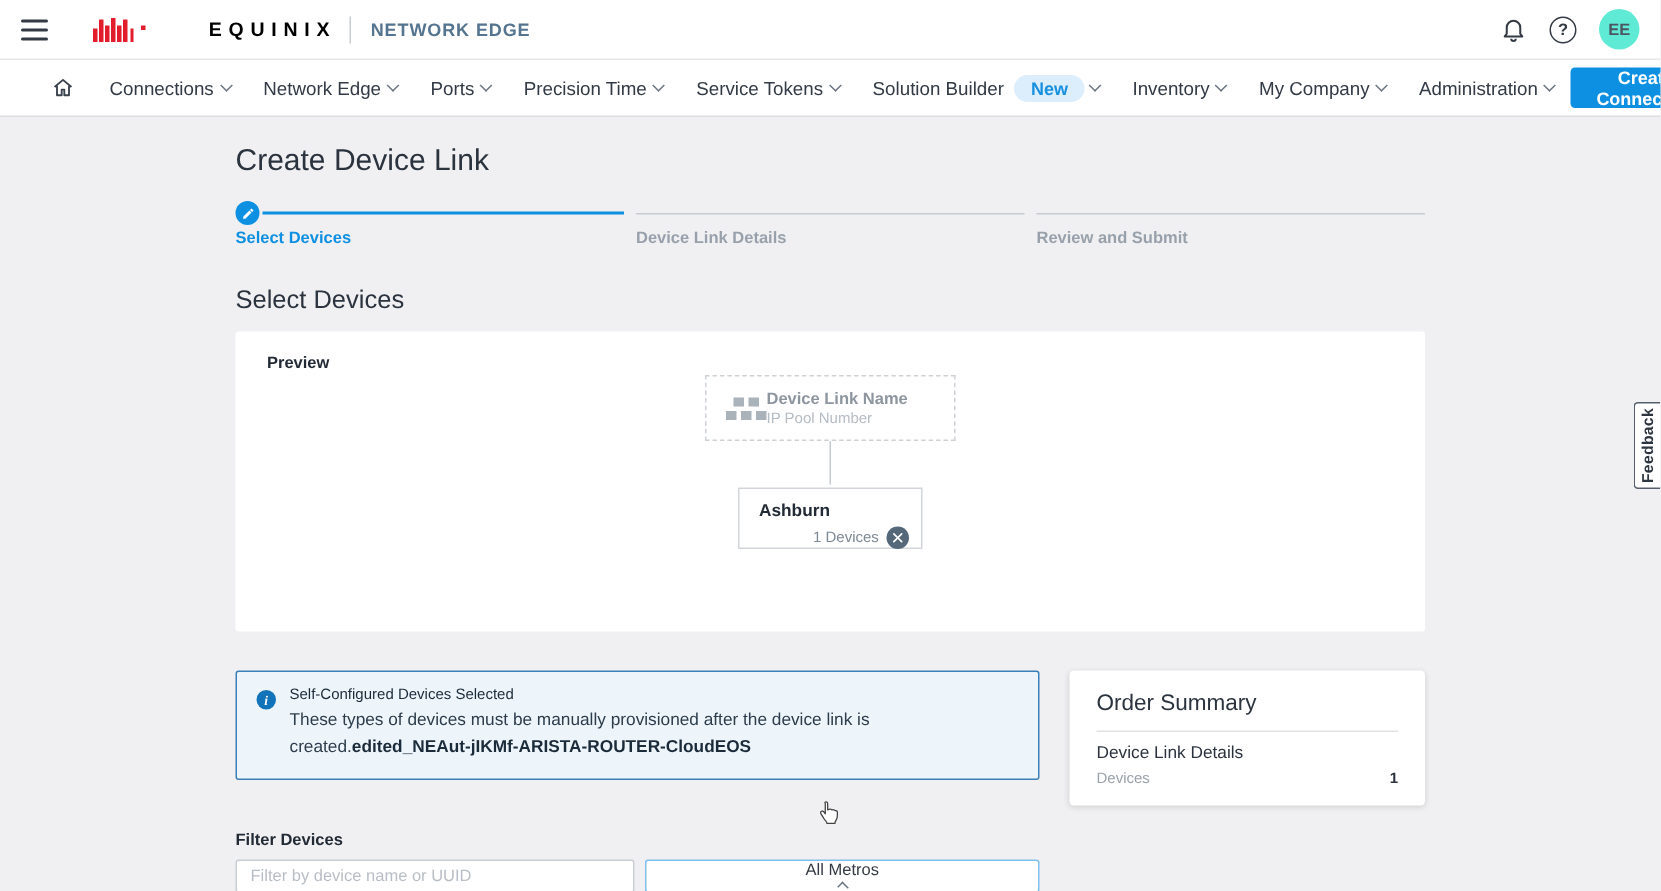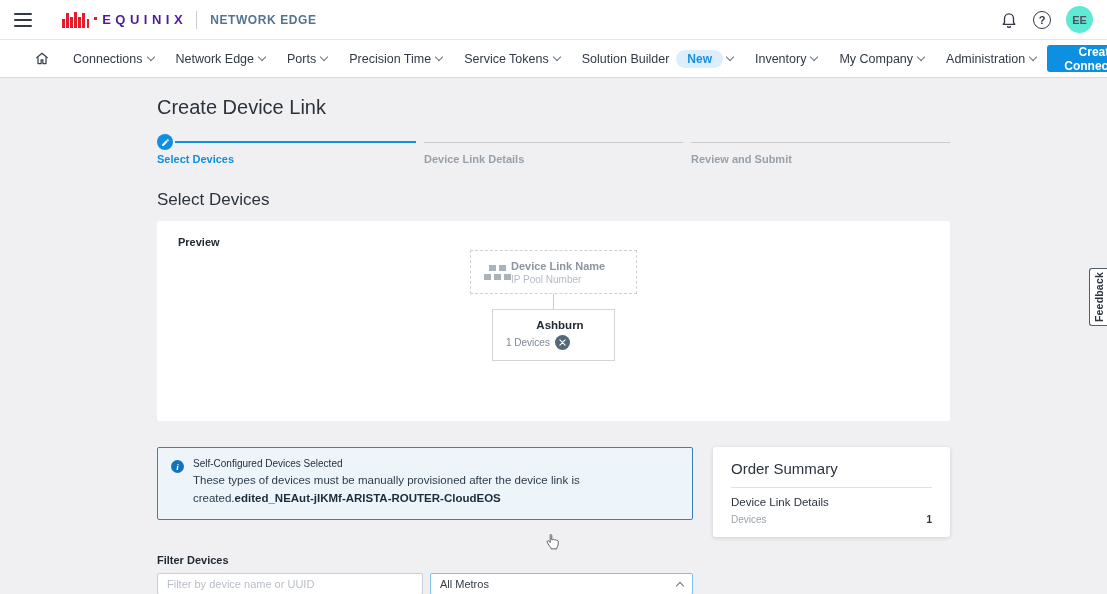--- a/index.html
+++ b/index.html
@@ -8,21 +8,21 @@
   .viewport { position:relative; width:1107px; height:594px; overflow:hidden; }
 
   
   .topbar { height:40px; background:#fff; border-bottom:1px solid #e7e7e9; display:flex; align-items:center; padding:0 14px; }
   .hamburger { width:18px; height:14px; display:flex; flex-direction:column; justify-content:space-between; cursor:pointer; background:none; border:none; }
   .hamburger span { display:block; height:2px; background:#333a44; border-radius:1px; }
   .brand { display:flex; align-items:center; margin-left:30px; }
   .brand-mark { display:flex; align-items:flex-end; gap:1.5px; margin-right:4px; }
   .brand-mark i { display:block; width:2.6px; background:#e21d2c; }
   .brand-dot { width:3px; height:3px; background:#e21d2c; margin:0 5px 2px 1px; }
-  .brand-name { font-size:13px; font-weight:600; letter-spacing:4.5px; color:#4c1d95; }
+  .brand-name { font-size:13px; font-weight:600; letter-spacing:4.5px; color:#000000;margin-left:37px; }
   .brand-divider { width:1px; height:18px; background:#c8cdd3; margin:0 13px 0 9px; }
   .product-name { font-size:12px; font-weight:700; letter-spacing:0.6px; color:#54748f; }
   .topbar-right { margin-left:auto; display:flex; align-items:center; gap:15px; }
   .icon-btn { background:none; border:none; cursor:pointer; display:flex; align-items:center; }
   .help-circle { width:18px; height:18px; border:1.6px solid #333a44; border-radius:50%; display:flex; align-items:center; justify-content:center; font-size:11px; font-weight:700; color:#333a44; }
   .avatar { width:27px; height:27px; border-radius:50%; background:#5eead4; color:#4c5663; font-size:11px; font-weight:700; display:flex; align-items:center; justify-content:center; cursor:pointer; border:none; }
 
   
   .navbar { height:38px; background:#fff; border-bottom:1px solid #dededf; display:flex; align-items:center; padding:0 30px; }
   .nav-home { margin:0 12px 0 4px; cursor:pointer; display:flex; }
@@ -48,44 +48,44 @@
 
   .preview-card { position:relative; background:#fff; height:200px; margin-top:11px; border-radius:2px; }
   .preview-label { position:absolute; left:21px; top:15px; font-size:11px; font-weight:700; color:#222a35; }
   .dlink-card { position:absolute; left:313px; top:29px; width:167px; height:44px; border:1px dashed #cdd2d7; background:#fff; display:flex; align-items:center; padding-left:13px; }
   .topo-icon { display:flex; flex-direction:column; gap:3px; }
   .topo-row { display:flex; gap:3px; justify-content:center; }
   .topo-row i { display:block; width:7px; height:6px; background:#aab2ba; }
   .dlink-name { font-size:11px; font-weight:700; color:#8d959f; }
   .dlink-pool { font-size:10px; color:#b5bcc4; margin-top:2px; }
   .connector { position:absolute; left:396px; top:73px; width:1px; height:29px; background:#c5cbd1; }
-  .metro-card { position:absolute; left:335px; top:88px; width:123px; height:52px; border:1px solid #d2d6da; background:#fff; padding:9px 0 0 13px;text-align:center; }
+  .metro-card { position:absolute; left:335px; top:104px; width:123px; height:41px; border:1px solid #d2d6da; background:#fff; padding:9px 0 0 13px; }
   .metro-name { font-size:11.5px; font-weight:700; color:#222a35; }
-  .metro-devices { display:flex; align-items:center; gap:5px; margin-top:4px; font-size:10px; color:#7c8894; }
+  .metro-devices { display:flex; align-items:center; gap:5px; margin-top:4px; font-size:10px; color:#7c8894;margin-left:36px; }
   .router-badge { width:15px; height:15px; border-radius:50%; background:#55687a; display:flex; align-items:center; justify-content:center; }
 
   .alert-row { position:relative; margin-top:26px; height:90px; }
   .info-alert { width:536px; border:1px solid #3b7fb8; background:#edf5fb; border-radius:2px; padding:10px 14px 11px 13px; display:flex; gap:9px; }
   .info-icon { flex:none; width:13px; height:13px; border-radius:50%; background:#1373ba; color:#fff; font-size:9px; font-weight:700; display:flex; align-items:center; justify-content:center; margin-top:2px; font-family:"Liberation Serif", serif; font-style:italic; }
   .alert-title { font-size:10px; font-weight:400; color:#1c2b3a; }
   .alert-text { font-size:11.5px; color:#2d3c4b; line-height:1.6; margin-top:2px; }
   .alert-text b { color:#1c2b3a; }
   .order-summary { position:absolute; left:556px; top:0; width:237px; height:90px; background:#fff; border-radius:3px; box-shadow:0 1px 4px rgba(0,0,0,.14); padding:13px 18px 0; }
   .os-title { font-size:15px; color:#2b333e; }
   .os-rule { border:none; border-top:1px solid #dfe1e4; margin:10px 0 8px; }
   .os-section { font-size:11.5px; color:#2b333e; }
   .os-row { display:flex; justify-content:space-between; margin-top:6px; }
   .os-row-label { font-size:10px; color:#9aa2ab; }
   .os-row-value { font-size:10px; font-weight:700; color:#2b333e; }
 
   .filter-label { font-size:11px; font-weight:700; color:#222a35; margin-top:17px; }
   .filter-row { display:flex; gap:7px; margin-top:7px; }
   .filter-input { width:266px; height:22px; border:1px solid #c9ced3; border-radius:2px; padding:0 9px; font-size:11px; color:#333; font-family:"Liberation Sans", sans-serif; background:#fff; }
   .filter-input::placeholder { color:#b8bec5; }
-  .metro-select { position:relative; width:263px; height:22px; border:1px solid #7fc0ee; border-radius:2px; background:#fff; display:flex; align-items:center; justify-content:space-between; padding:0 9px; cursor:pointer; }
+  .metro-select { position:relative; width:263px; height:22px; border:1px solid #7fc0ee; border-radius:2px; background:#fff; display:flex; align-items:center; justify-content:space-between; padding:0 9px; cursor:pointer;flex-direction:column; }
   .metro-select-value { font-size:11px; color:#333a44; }
 
   
   .feedback-tab { position:absolute; right:0; top:268px; width:18px; height:58px; background:#fff; border:1px solid #545e6a; border-right:none; border-radius:3px 0 0 3px; display:flex; align-items:center; justify-content:center; cursor:pointer; }
   .feedback-tab span { writing-mode:vertical-rl; transform:rotate(180deg); font-size:10.5px; font-weight:700; color:#2d3540; letter-spacing:0.2px; }
 
   .cursor { position:absolute; left:545px; top:533px; z-index:50; pointer-events:none; }
 </style>
 </head>
 <body>

